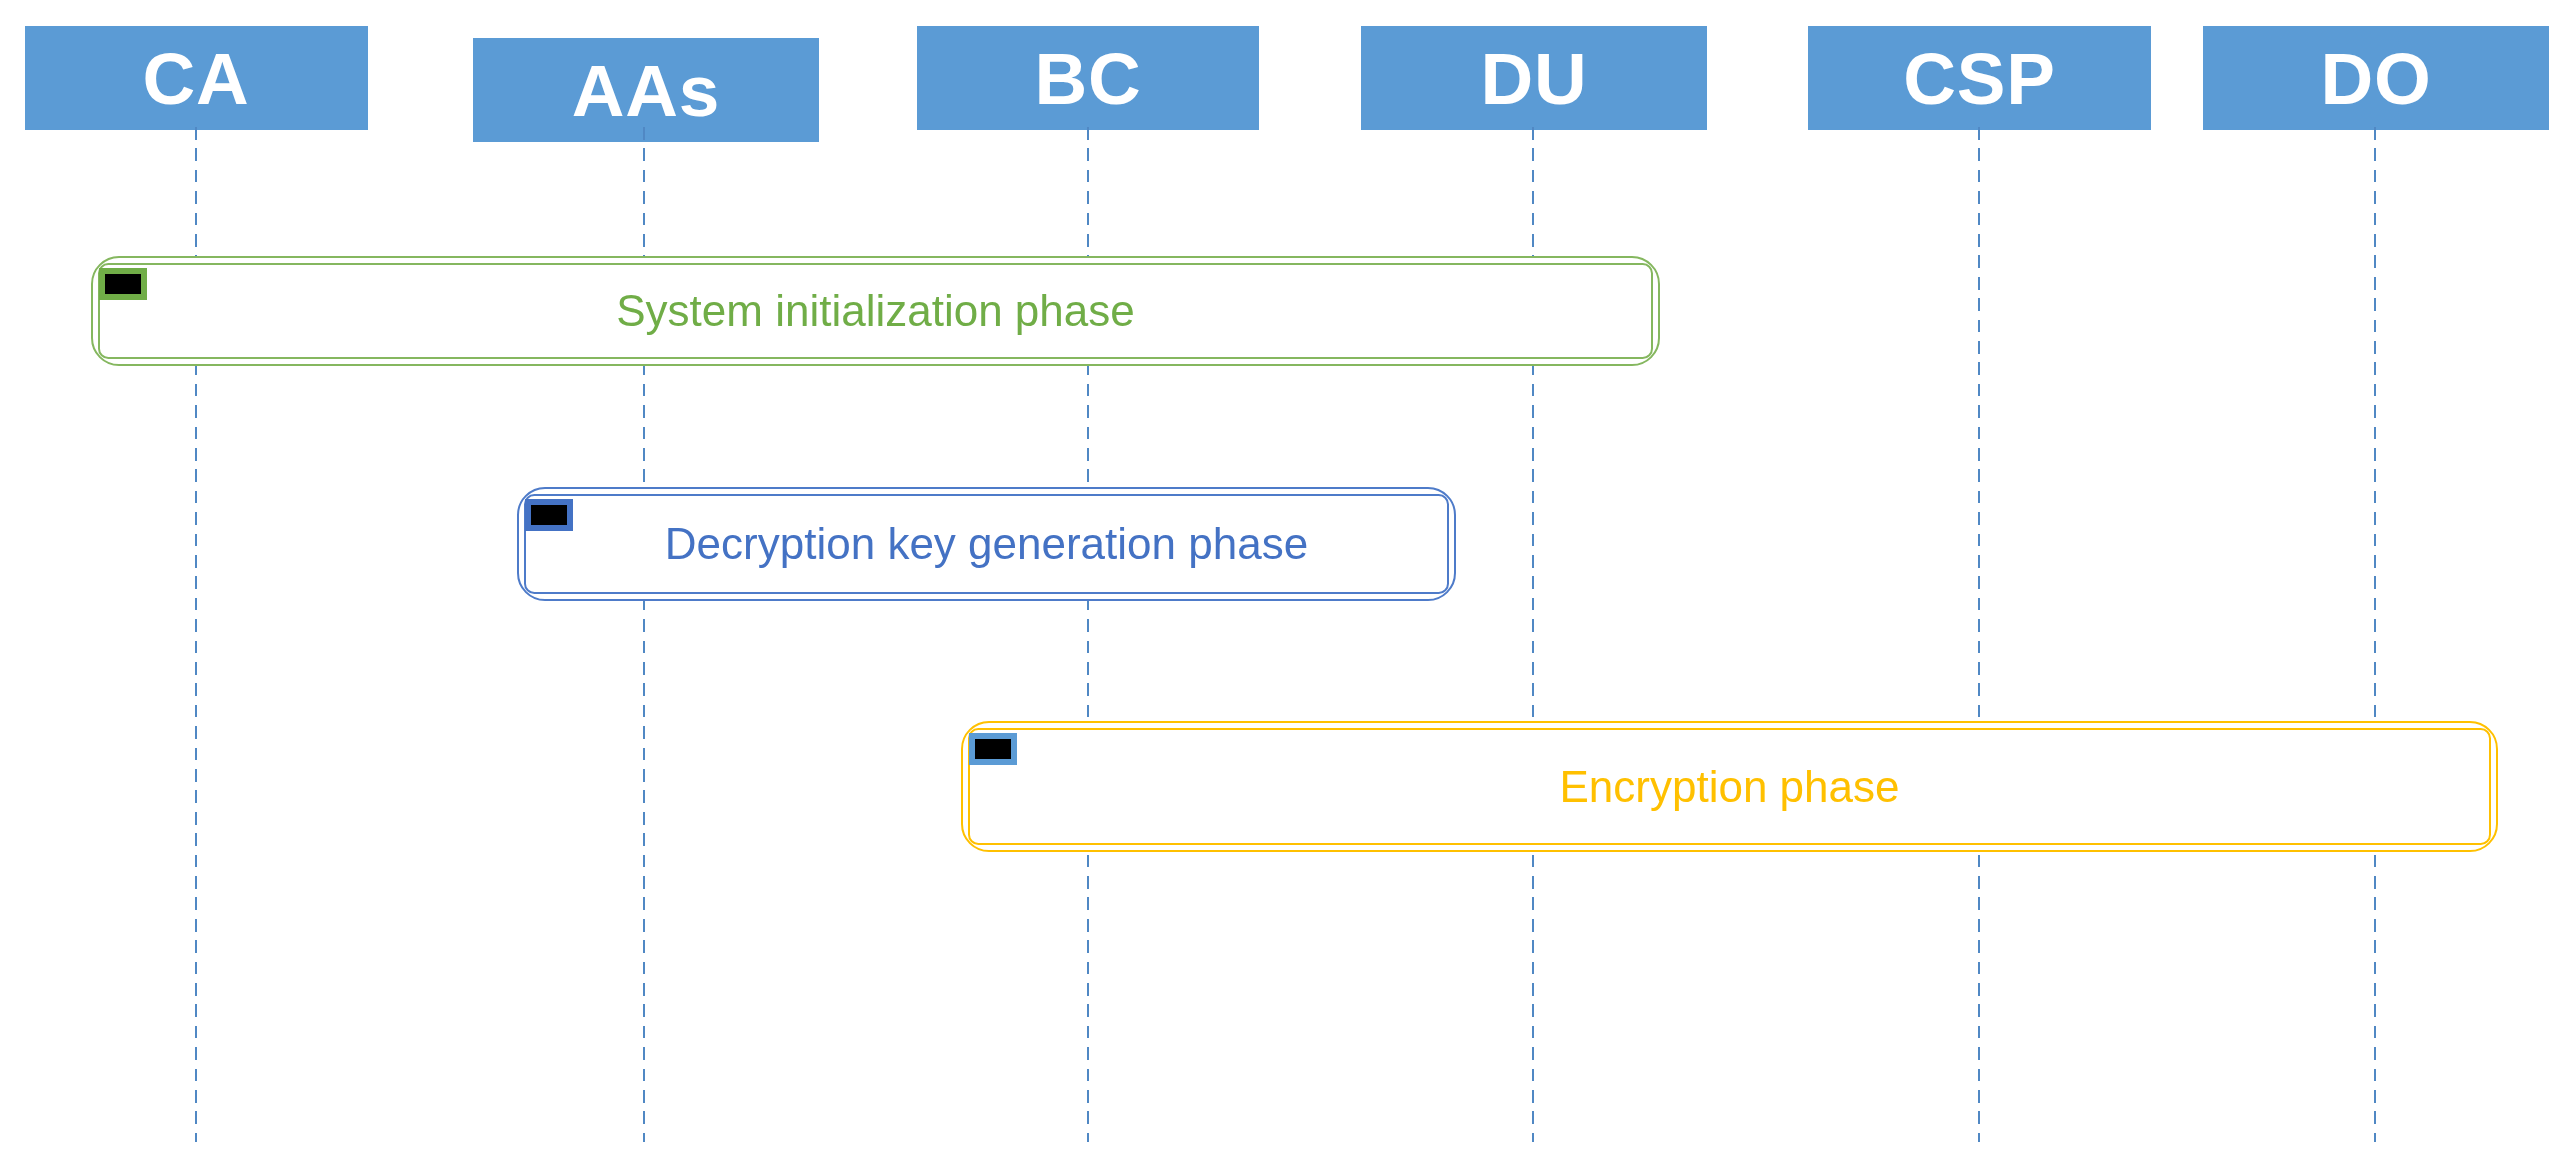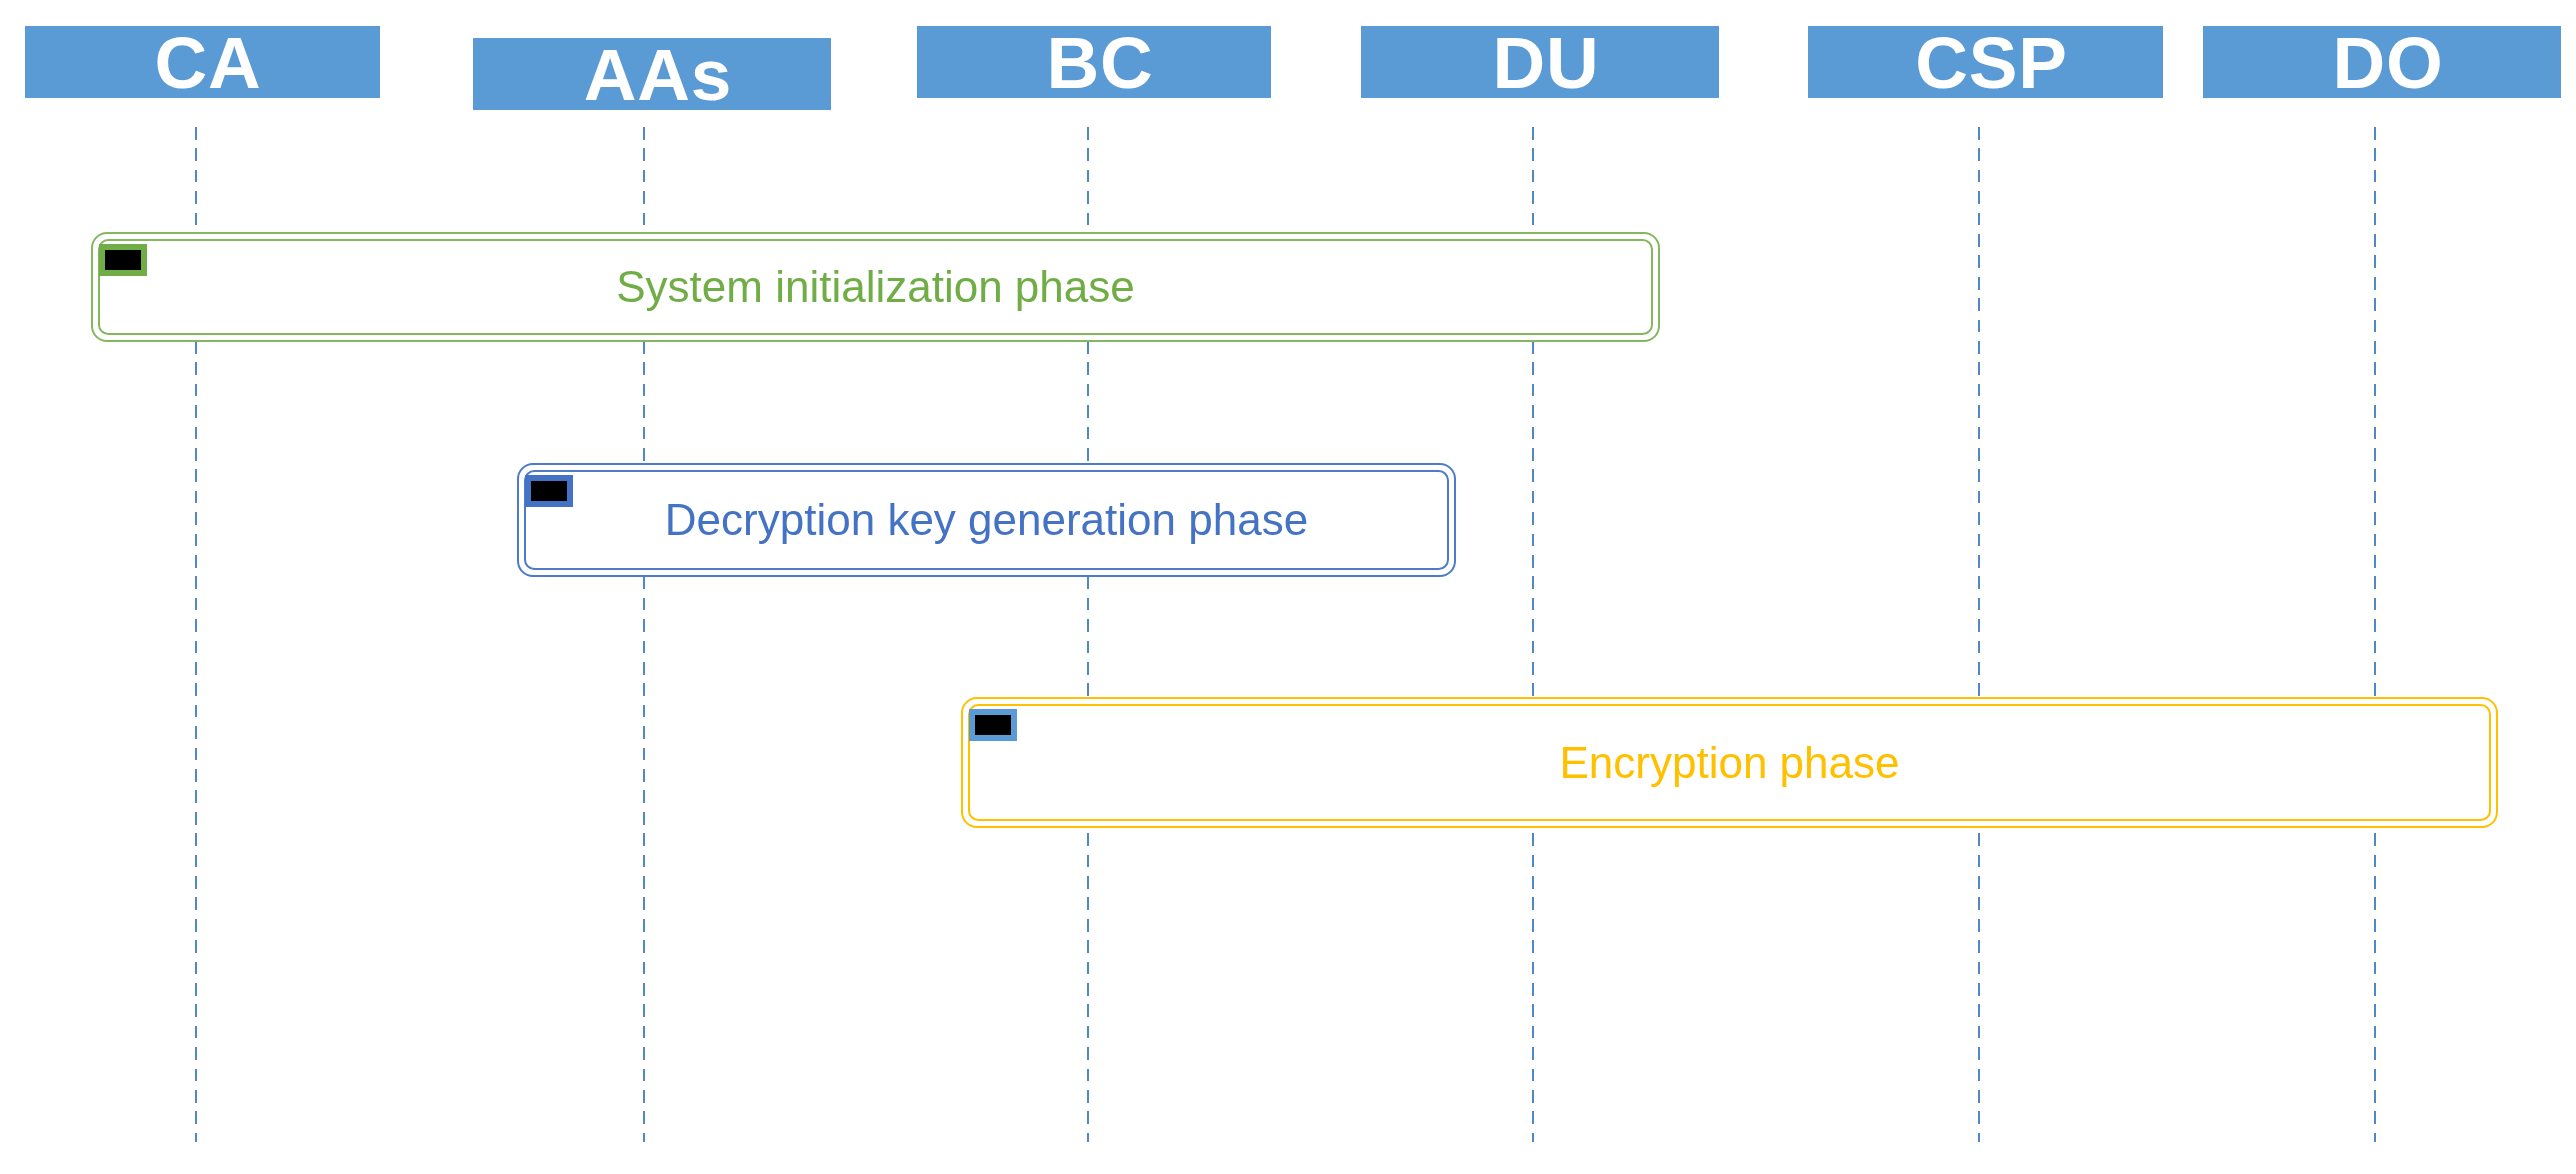--- a/index.html
+++ b/index.html
@@ -7,23 +7,23 @@
     position:relative;
     width:2576px;height:1175px;
     background:#ffffff;
     font-family:"Liberation Sans", sans-serif;
     overflow:hidden;
   }
 
   
   .actor{
     position:absolute;
-    top:26px;height:72px;
+    top:26px;height:104px;
     background:var(--actor-bg,#5B9BD5);
-    display:flex;align-items:center;justify-content:center;padding-left:12px;
+    display:flex;align-items:center;justify-content:center;
   }
   .actor-label{
     color:#ffffff;
     font-size:73px;
     font-weight:700;
     line-height:1;
     letter-spacing:0.8px;
   }
   .a0{left:24.6px;width:343px;}
   .a1{left:473px;width:346px;margin-top:12px;}
@@ -49,23 +49,23 @@
   .l2{left:1087px;}
   .l3{left:1532px;}
   .l4{left:1978px;}
   .l5{left:2374px;}
 
   
   .phase{
     position:absolute;
     background:#ffffff;
     border:2.4px solid var(--bc,#888);
-    border-radius:16px;
+    border-radius:28px;
     box-sizing:border-box;
-    display:flex;align-items:center;justify-content:center;
+    display:flex;align-items:center;justify-content:center;margin-top:24px;
   }
   .phase .inner{
     position:absolute;
     left:4.8px;right:4.8px;top:4.8px;bottom:4.8px;
     border:2.4px solid var(--bc,#888);
     border-radius:10.3px;
     pointer-events:none;
   }
   .phase .marker{
     position:absolute;

